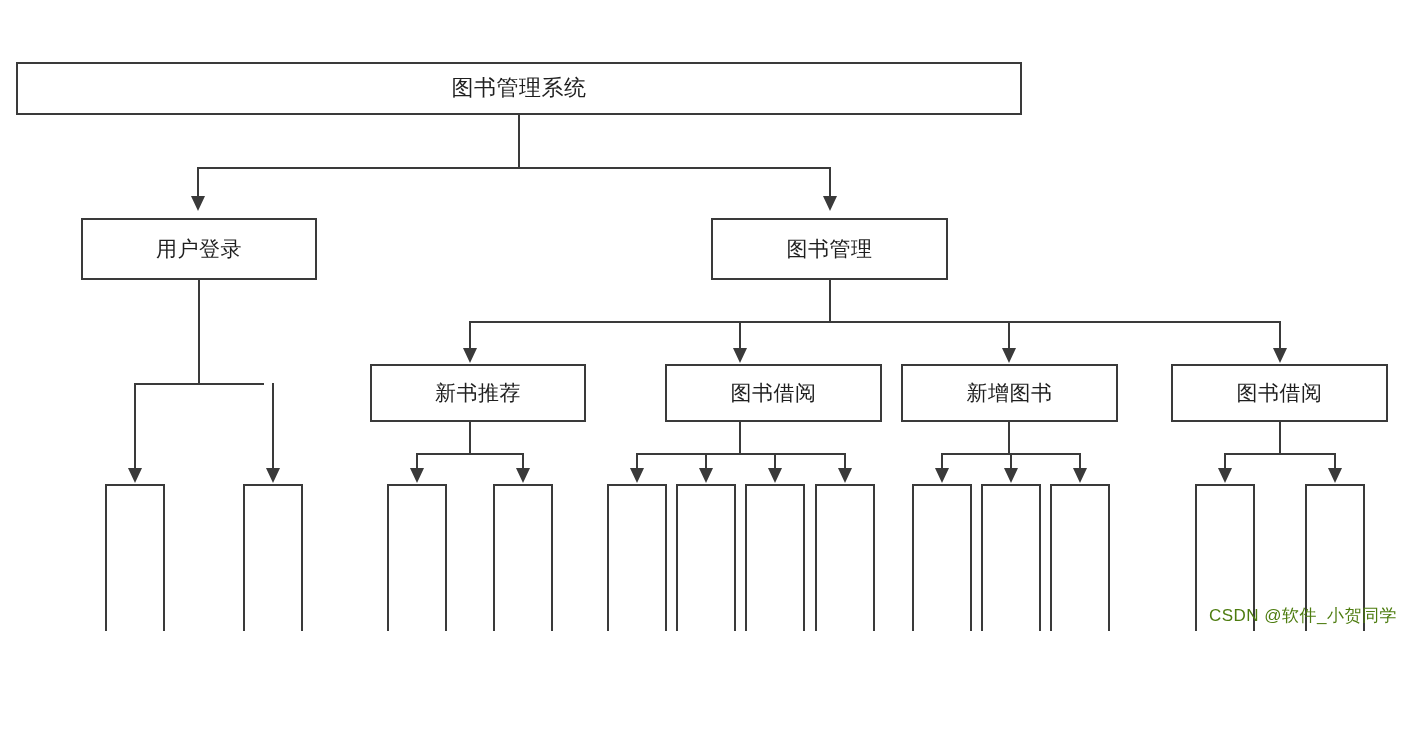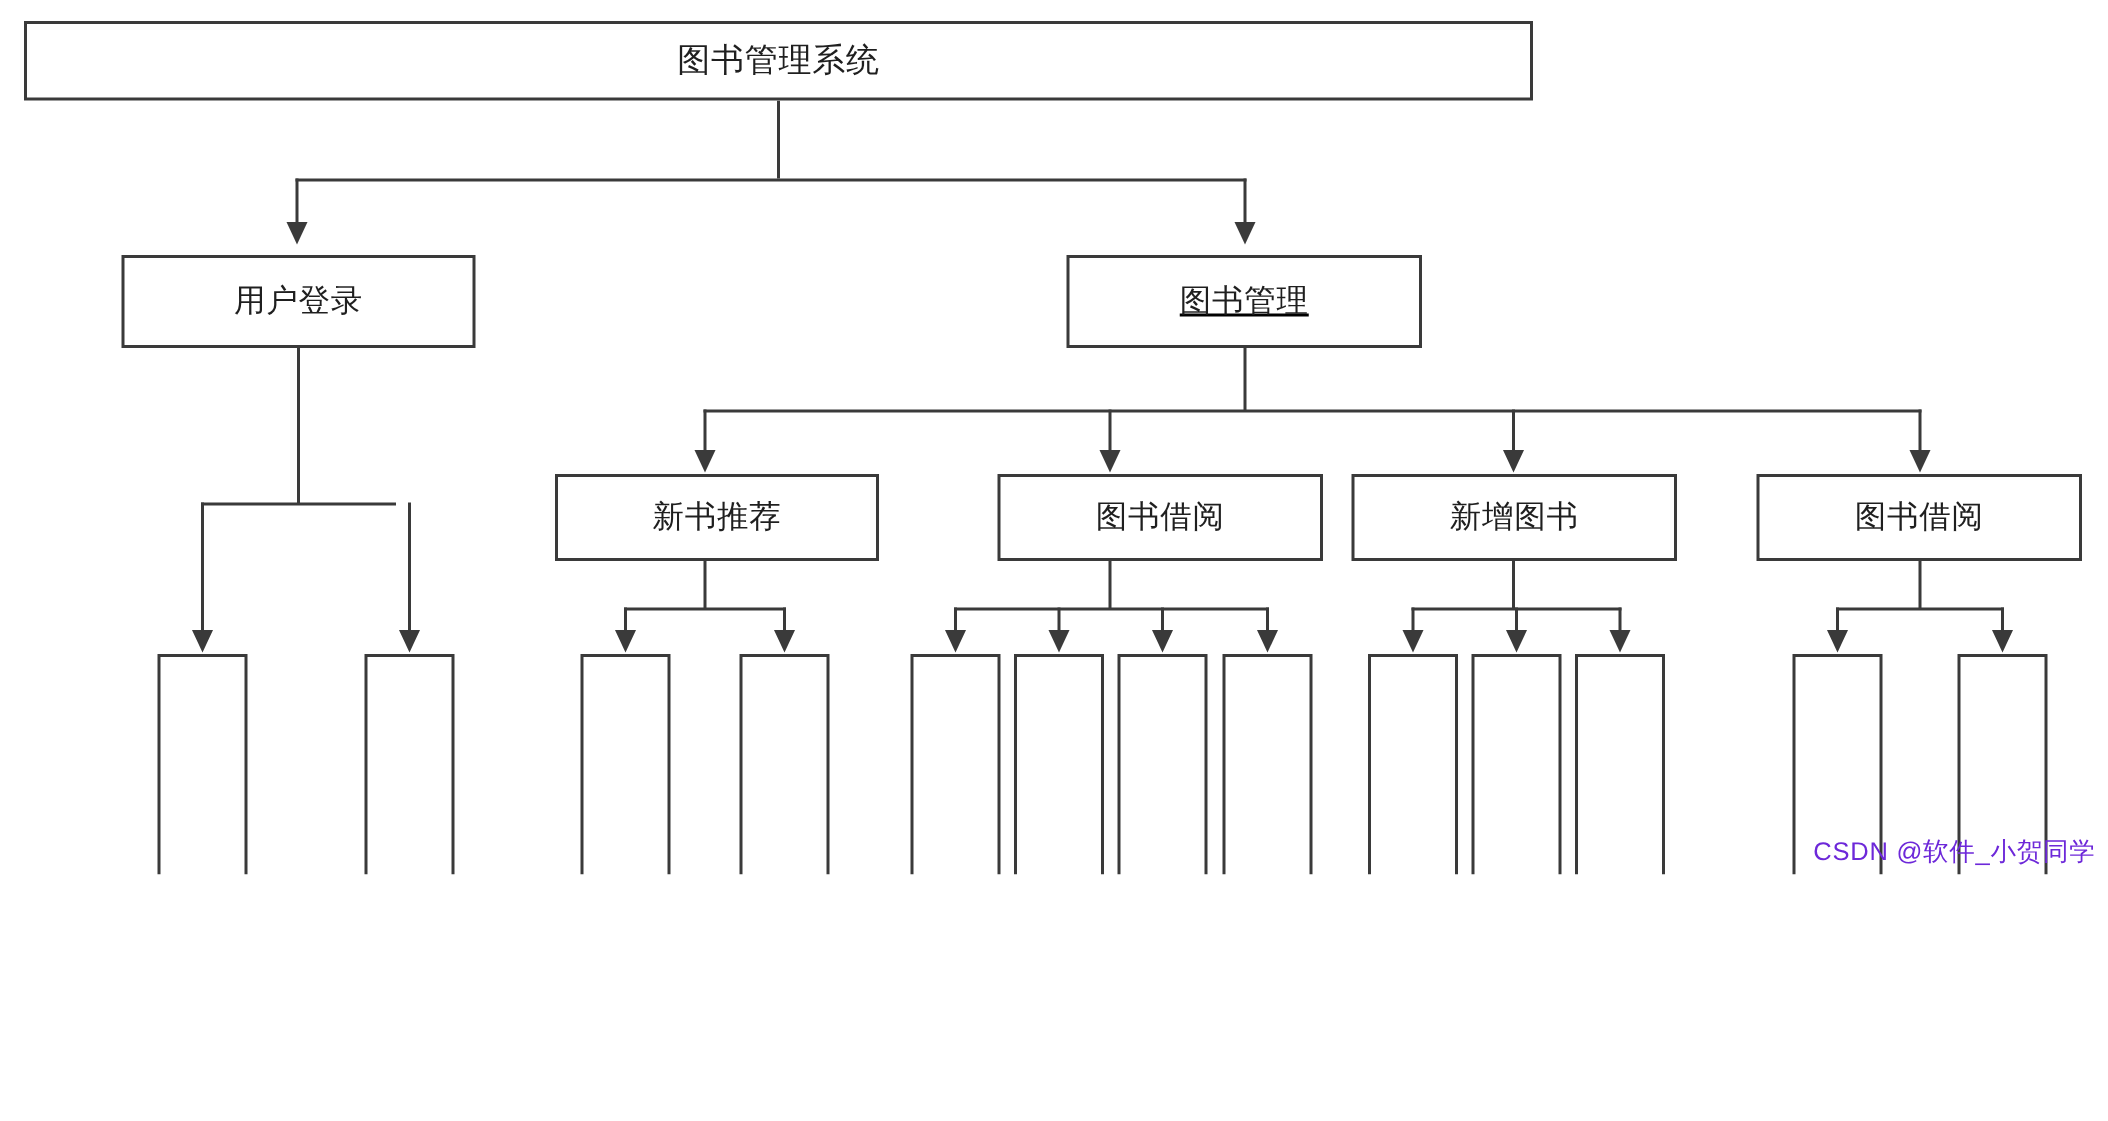--- a/index.html
+++ b/index.html
@@ -10,20 +10,21 @@
   }
   body {
     font-family: "Liberation Sans", "DejaVu Sans", sans-serif;
   }
   #canvas {
     position: relative;
     width: 1405px;
     height: 583px;
     background: #ffffff;
     overflow: hidden;
+    margin-top: 48px;
   }
   
   .node {
     position: absolute;
     box-sizing: border-box;
     border: 2px solid #3a3a3a;
     background: #ffffff;
     display: flex;
     align-items: center;
     justify-content: center;
@@ -77,21 +78,21 @@
     border-right: 7px solid transparent;
     border-top: 15px solid #3a3a3a;
     z-index: 2;
   }
   
   #watermark {
     position: absolute;
     right: 8px;
     bottom: 4px;
     font-size: 17px;
-    color: #6d28d9;
+    color: #4d7c0f;
     letter-spacing: 0.5px;
     z-index: 5;
     white-space: nowrap;
     font-family: "Liberation Sans", "DejaVu Sans", sans-serif;
   }
 </style>
 </head>
 <body>
 
 <div id="canvas">
@@ -106,21 +107,21 @@
 
   <div class="ln v" style="left:197px; top:119px; width:2px; height:30px;"></div>
   <div class="arrow" style="left:191px; top:148px;"></div>
   <div class="ln v" style="left:829px; top:119px; width:2px; height:30px;"></div>
   <div class="arrow" style="left:823px; top:148px;"></div>
 
   <div class="node horiz" style="left:81px; top:170px; width:236px; height:62px;">
     <span class="label">用户登录</span>
   </div>
 
-  <div class="node horiz" style="left:711px; top:170px; width:237px; height:62px;text-decoration:underline;">
+  <div class="node horiz" style="left:711px; top:170px; width:237px; height:62px;">
     <span class="label">图书管理</span>
   </div>
 
   <div class="ln v" style="left:198px; top:232px; width:2px; height:104px;"></div>
   <div class="ln h" style="left:134px; top:335px; width:130px; height:2px;"></div>
   <div class="ln v" style="left:134px; top:335px; width:2px; height:86px;"></div>
   <div class="arrow" style="left:128px; top:420px;"></div>
   <div class="ln v" style="left:272px; top:335px; width:2px; height:86px;"></div>
   <div class="arrow" style="left:266px; top:420px;"></div>
 

